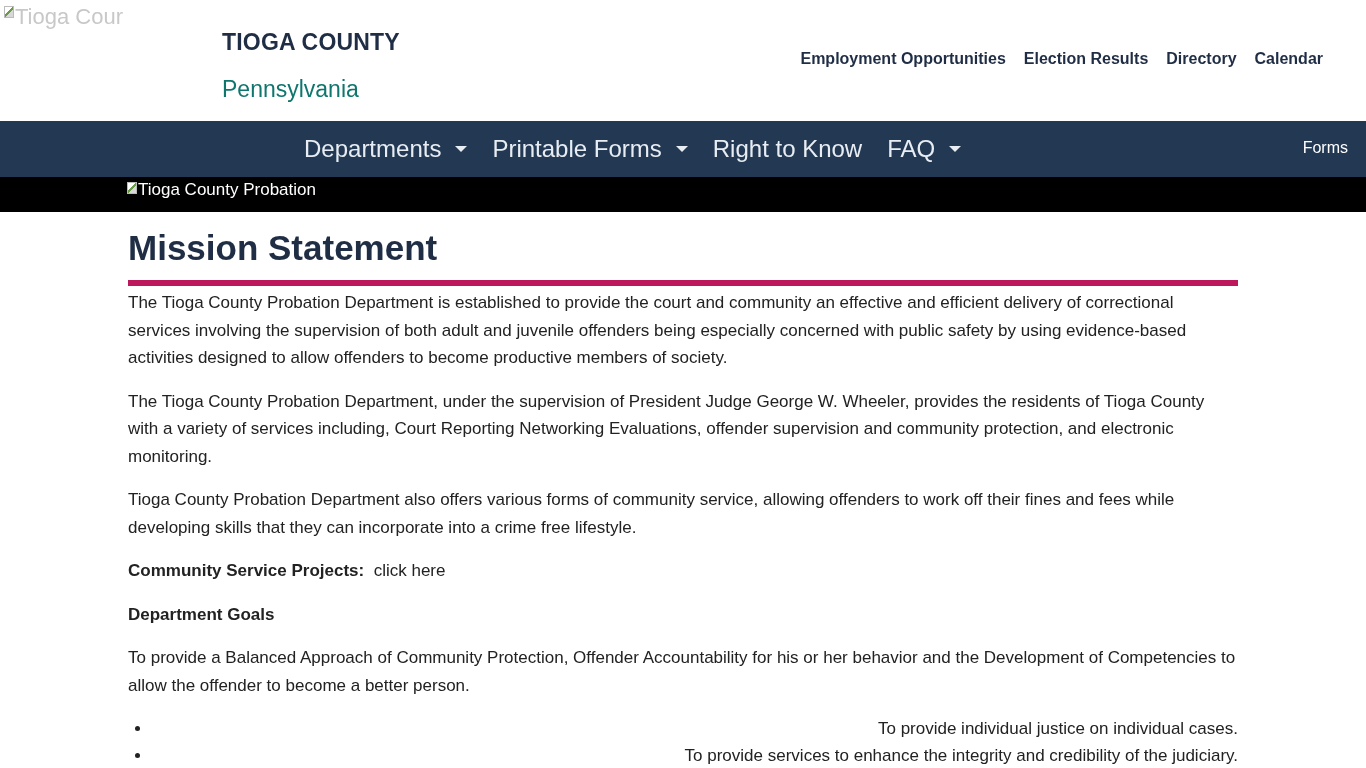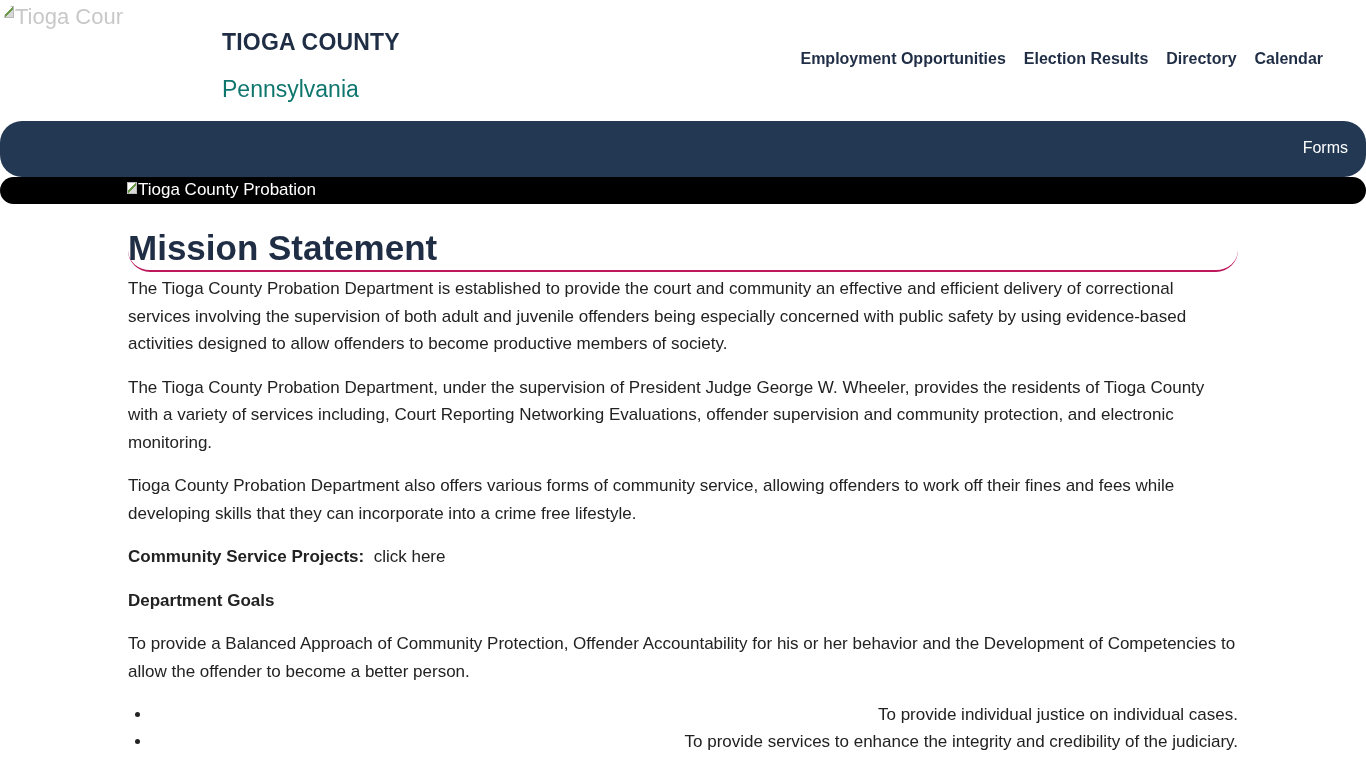--- a/index.html
+++ b/index.html
@@ -1,33 +1,33 @@
 <!DOCTYPE html>
 <html><head>
 <meta charset="utf-8">
 <style>
-  * { box-sizing: border-box; margin: 0; padding: 0; border-radius: 22px; }
+  * { box-sizing: border-box; margin: 0; padding: 0; }
   body { width: 1366px; height: 768px; overflow: hidden; background: #fff; font-family: "Liberation Sans", sans-serif; color: #222; }
   .header { position: relative; height: 121px; background: #fff; }
   .logo-broken { position: absolute; left: 4px; top: 4px; width: 128px; height: 30px; overflow: hidden; color: #c8c8c8; font-size: 22px; white-space: nowrap; display: flex; align-items: flex-start; }
   .broken-img-icon { display: inline-block; width: 10px; height: 12px; margin-right: 1px; margin-top: 2px; position: relative; }
   .broken-img-icon::before { content: ""; position: absolute; left: 0; top: 0; width: 8px; height: 10px; background: linear-gradient(135deg, #fff 40%, #6a9a4a 41%, #6a9a4a 60%, #d8d8d8 61%); border: 1px solid #bbb; }
   .site-title { position: absolute; left: 222px; top: 29px; font-size: 23px; font-weight: bold; color: #1f2d45; letter-spacing: 0.2px; }
   .site-subtitle { position: absolute; left: 222px; top: 76px; font-size: 23px; color: #0f766e; }
   .top-links { position: absolute; right: 43px; top: 50px; display: flex; gap: 18px; text-align: center; }
   .top-links a { font-size: 16px; font-weight: bold; color: #1f2d45; text-decoration: none; }
   .navbar { position: absolute; left: 0; top: 121px; width: 1366px; height: 56px; background: #233953; }
   .nav-items { position: absolute; left: 304px; top: 0; height: 56px; display: flex; align-items: center; gap: 25px; }
   .nav-item { color: #e8edf3; font-size: 24px; display: flex; align-items: center; cursor: pointer; }
   .caret { display: inline-block; margin-left: 14px; width: 0; height: 0; border-left: 6px solid transparent; border-right: 6px solid transparent; border-top: 6px solid #e8edf3; }
   .nav-search { position: absolute; right: 18px; top: 18px; color: #fff; font-size: 16px; }
-  .banner { position: absolute; left: 0; top: 177px; width: 1366px; height: 27px; background: #000; }
+  .banner { position: absolute; left: 0; top: 177px; width: 1366px; height: 35px; background: #000; }
   .banner-img { position: absolute; left: 127px; top: 3px; color: #fff; font-size: 17px; display: flex; align-items: flex-start; }
   .content { position: absolute; left: 128px; top: 226px; width: 1110px; }
-  h1.page-title { font-size: 35px; font-weight: bold; color: #1f2d45; border-bottom: 2px solid #be185d; margin-bottom: 3px; line-height: 44px; }
+  h1.page-title { font-size: 35px; font-weight: bold; color: #1f2d45; padding-bottom: 10px; border-bottom: 6px solid #be185d; margin-bottom: 3px; line-height: 44px; }
   .content p { font-size: 17px; line-height: 27.5px; color: #222; margin-bottom: 16px; }
   .content p strong { font-weight: bold; }
   .content a.link { color: #222; text-decoration: none; }
   ul.goals { margin-left: 24px; list-style: disc; text-align: right; }
   ul.goals li { font-size: 17px; line-height: 27px; color: #222; }
 </style>
 </head>
 <body>
 
 <div class="header">
@@ -39,20 +39,37 @@
   <div class="site-subtitle">Pennsylvania</div>
   <nav class="top-links">
     <a href="#">Employment Opportunities</a>
     <a href="#">Election Results</a>
     <a href="#">Directory</a>
     <a href="#">Calendar</a>
   </nav>
 </div>
 
 <div class="navbar">
+  <div class="nav-items">
+    <div class="nav-item">
+      <span>Departments</span>
+      <span class="caret"></span>
+    </div>
+    <div class="nav-item">
+      <span>Printable Forms</span>
+      <span class="caret"></span>
+    </div>
+    <div class="nav-item">
+      <span>Right to Know</span>
+    </div>
+    <div class="nav-item">
+      <span>FAQ</span>
+      <span class="caret"></span>
+    </div>
+  </div>
   <div class="nav-search">Forms</div>
 </div>
 
 <div class="banner">
   <div class="banner-img">
     <span class="broken-img-icon"></span>
     <span>Tioga County Probation</span>
   </div>
 </div>
 

